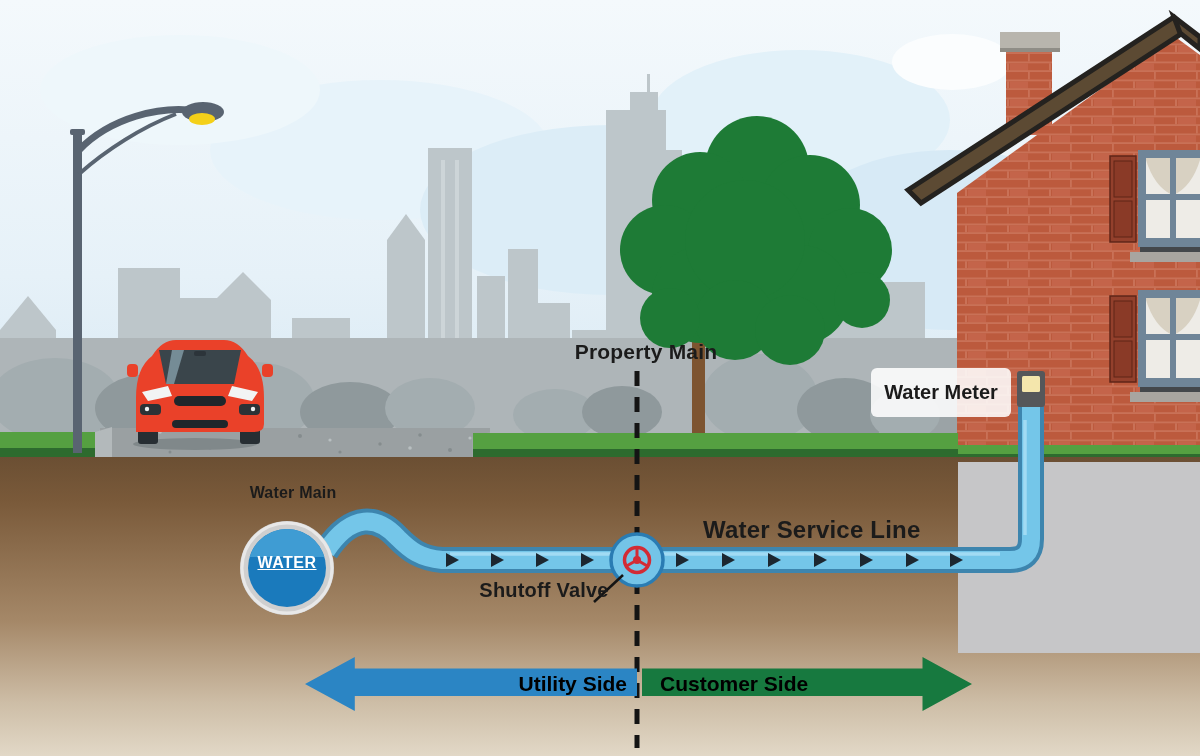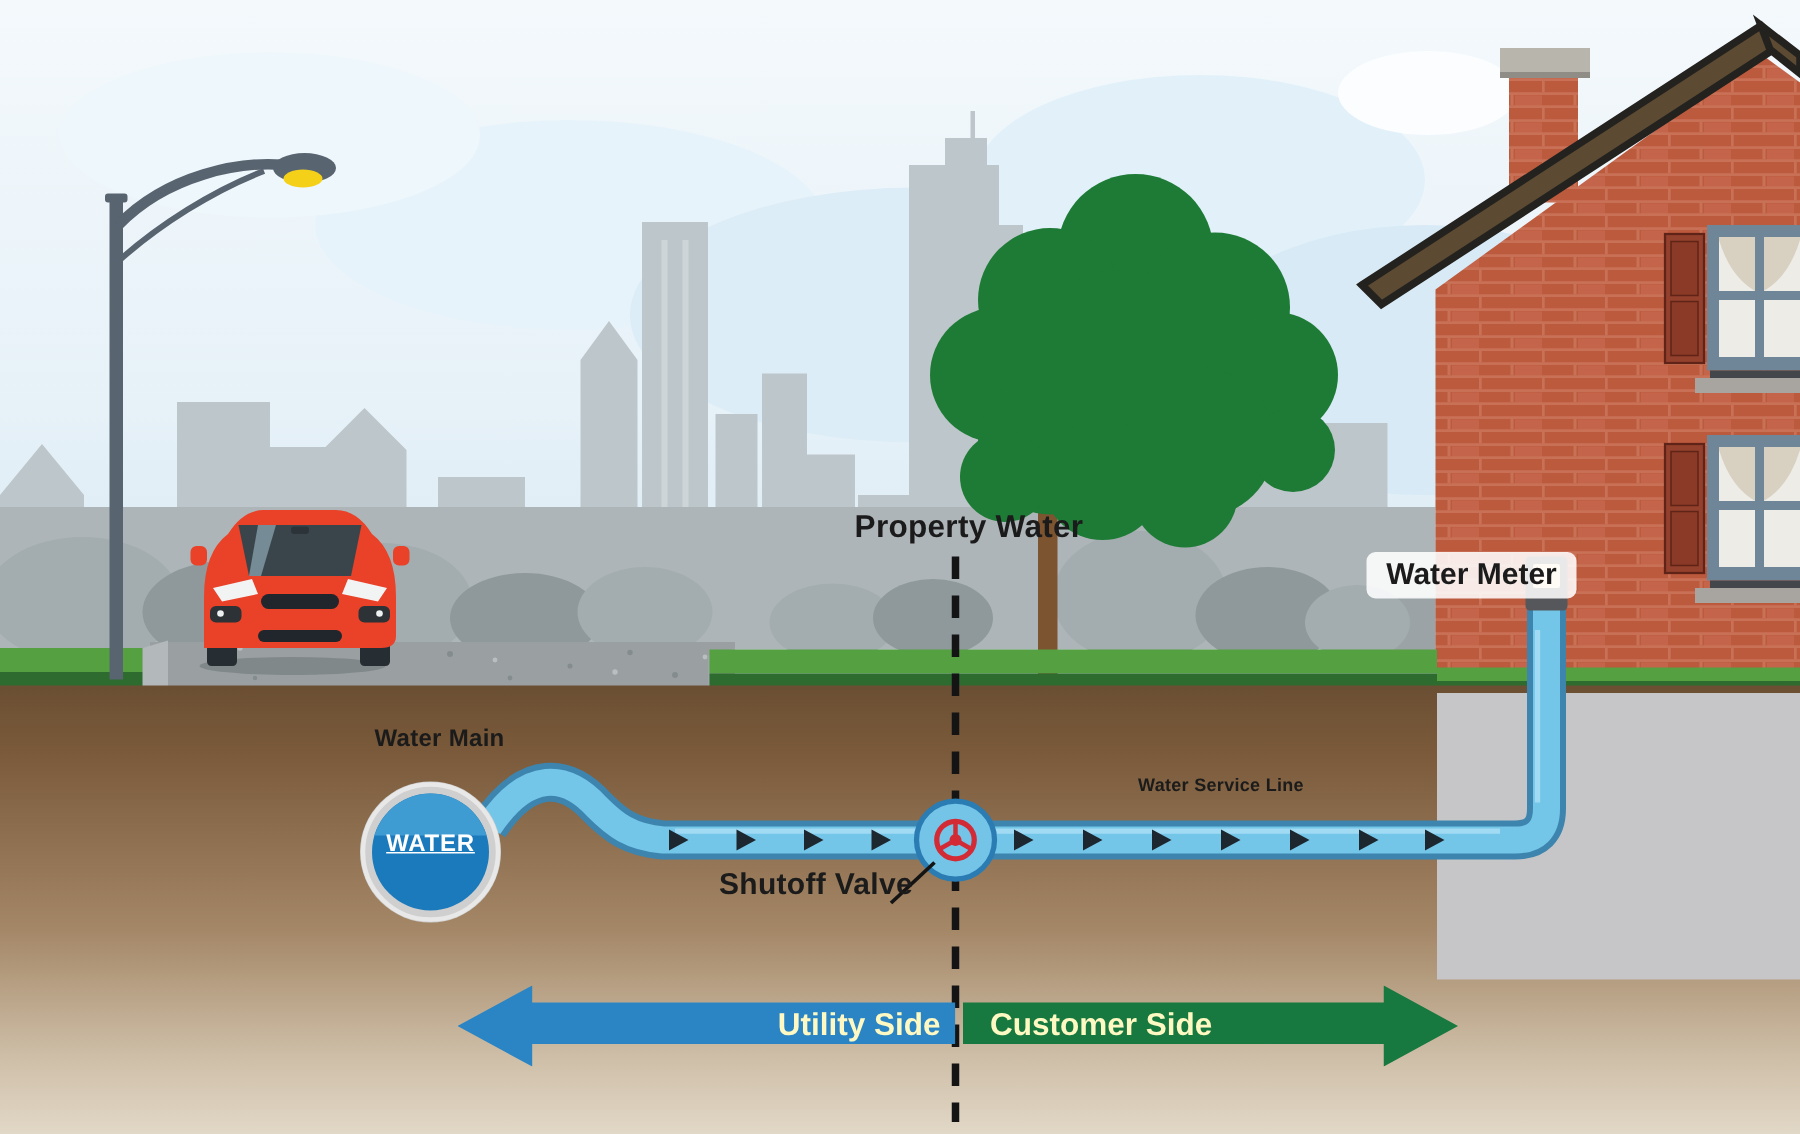--- a/index.html
+++ b/index.html
@@ -17,32 +17,32 @@
   .valve-red-stroke{fill:none;stroke:var(--valve_red,#d32b35);}
   .valve-red-fill{fill:var(--valve_red,#d32b35);}
   .main-blue{fill:var(--water_main_blue,#1a7abc);}
 
   .lbl{
     position:absolute;color:var(--label_text,#1b1b1b);
     font-weight:700;font-size:21px;text-align:center;line-height:1.05;
     letter-spacing:.2px;white-space:nowrap;
   }
   .badge{
-    position:absolute;left:871px;top:368px;width:140px;height:31px;
+    position:absolute;left:871px;top:368px;width:140px;height:49px;
     background:rgba(255,255,255,.87);border-radius:6px;
     display:flex;align-items:center;justify-content:center;
-    color:var(--label_text,#1b1b1b);font-weight:700;font-size:20px;margin-left:40px;
+    color:var(--label_text,#1b1b1b);font-weight:700;font-size:20px;
   }
   .water-word{
     position:absolute;left:227px;top:554px;width:120px;text-align:center;
     color:#ffffff;font-weight:700;font-size:16px;letter-spacing:.5px;text-decoration:underline;
   }
   .zone-arrow{
     position:absolute;top:654px;height:60px;display:flex;align-items:center;
-    color:#fef9c3;font-weight:700;font-size:21px;
+    color:#000000;font-weight:700;font-size:21px;
   }
   .zone-arrow.left{
     left:305px;width:332px;justify-content:flex-end;padding-right:10px;box-sizing:border-box;
     background:var(--utility_arrow,#2b85c4);
     clip-path:polygon(0 50%,15% 5%,15% 24%,100% 24%,100% 70%,15% 70%,15% 95%);
   }
   .zone-arrow.right{
     left:642px;width:330px;justify-content:flex-start;padding-left:18px;box-sizing:border-box;
     background:var(--customer_arrow,#17793f);
     clip-path:polygon(0 24%,85% 24%,85% 5%,100% 50%,85% 95%,85% 70%,0 70%);
@@ -288,25 +288,25 @@
       <line class="valve-red-stroke" x1="637" y1="560" x2="647.8" y2="566.2" stroke-width="3"></line>
     </g>
     <line x1="594" y1="602" x2="623" y2="575" stroke="#141414" stroke-width="2.5"></line>
 
     <g>
       <rect x="1017" y="371" width="28" height="36" rx="3" fill="#55575a"></rect>
       <rect x="1022" y="376" width="18" height="16" rx="1.5" fill="#f4e6ac"></rect>
     </g>
   </svg>
 
-  <div class="lbl" style="left:566px;top:341px;width:160px;">Property Water</div>
+  <div class="lbl" style="left:566px;top:341px;width:160px;">Property Main</div>
 
   <div class="lbl" style="left:213px;top:485px;width:160px;font-size:16px;">Water Main</div>
 
-  <div class="lbl" style="left:703px;top:517px;width:190px;font-size:12px;margin-left:16px;">Water Service Line</div>
+  <div class="lbl" style="left:703px;top:517px;width:190px;font-size:24px;">Water Service Line</div>
 
   <div class="lbl" style="left:464px;top:580px;width:160px;font-size:20px;">Shutoff Valve</div>
 
   <div class="badge">Water Meter</div>
 
   <div class="water-word">WATER</div>
 
   <div class="zone-arrow left">
     <span>Utility Side</span>
   </div>

